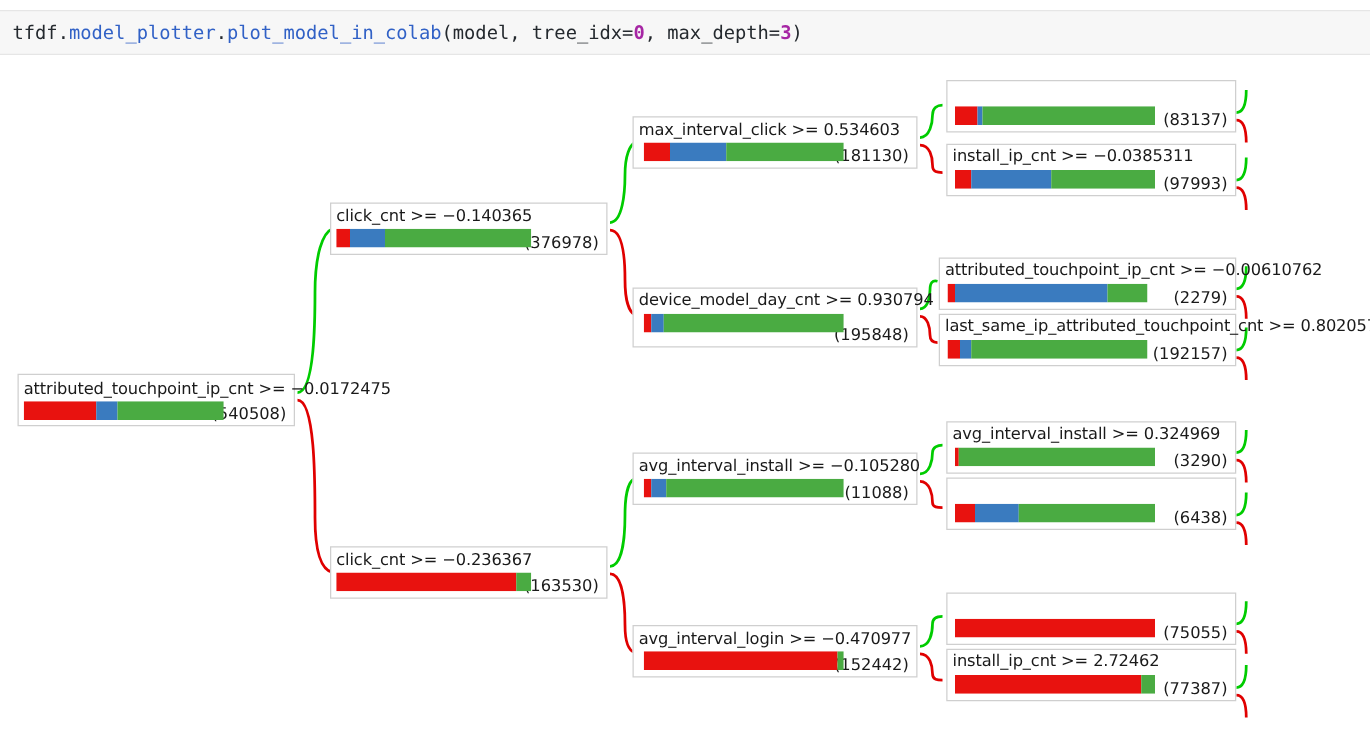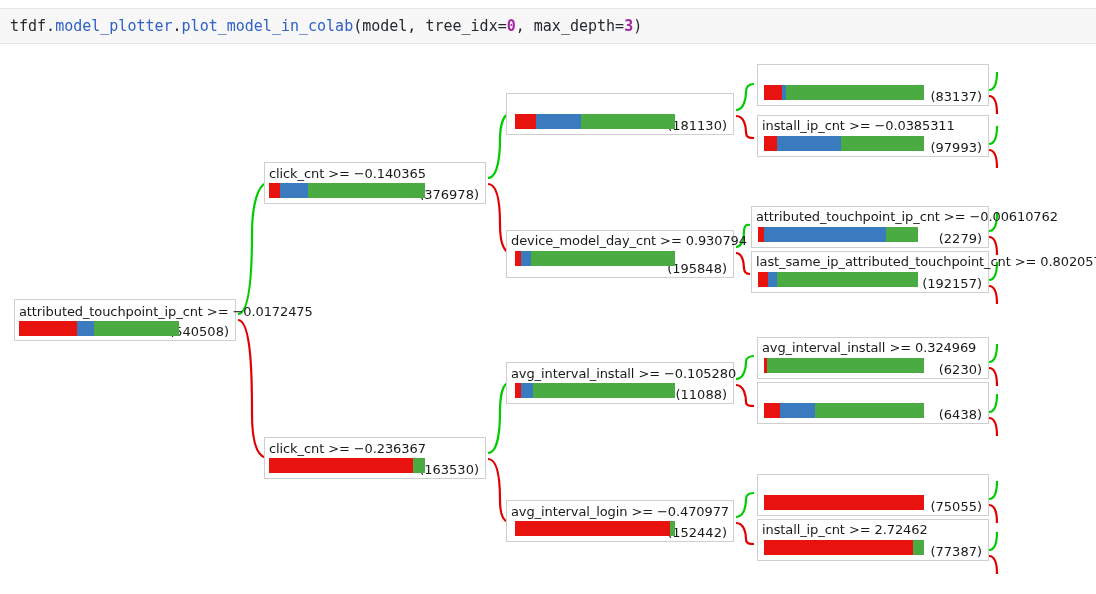--- a/index.html
+++ b/index.html
@@ -138,20 +138,21 @@
       </div>
       <div class="node" style="left: 264px; top: 393px; width: 222px; height: 42px;">
         <div class="node-label" style="left: 4px; top: 3px;">click_cnt &gt;= −0.236367</div>
         <div class="node-count">(163530)</div>
         <div class="bar" style="left: 4px; top: 20px; width: 156px;">
           <div class="seg-r" style="width: 92%;"></div>
           <div class="seg-g" style="width: 8%;"></div>
         </div>
       </div>
       <div class="node" style="left: 506px; top: 49px; width: 228px; height: 42px;">
+        <div class="node-label" style="left: 4px; top: 3px;">max_interval_click &gt;= 0.534603</div>
         <div class="node-count">(181130)</div>
         <div class="bar" style="left: 8px; top: 20px; width: 160px;">
           <div class="seg-r" style="width: 13%;"></div>
           <div class="seg-b" style="width: 28%;"></div>
           <div class="seg-g" style="width: 59%;"></div>
         </div>
       </div>
       <div class="node" style="left: 506px; top: 186px; width: 228px; height: 48px;">
         <div class="node-label" style="left: 4px; top: 2px;">device_model_day_cnt &gt;= 0.930794</div>
         <div class="node-count">(195848)</div>
@@ -208,21 +209,21 @@
         <div class="node-label" style="left: 4px; top: 2px;">last_same_ip_attributed_touchpoint_cnt &gt;= 0.802057</div>
         <div class="node-count">(192157)</div>
         <div class="bar" style="left: 6px; top: 20px; width: 160px;">
           <div class="seg-r" style="width: 6%;"></div>
           <div class="seg-b" style="width: 6%;"></div>
           <div class="seg-g" style="width: 88%;"></div>
         </div>
       </div>
       <div class="node" style="left: 757px; top: 293px; width: 232px; height: 42px;">
         <div class="node-label" style="left: 4px; top: 2px;">avg_interval_install &gt;= 0.324969</div>
-        <div class="node-count">(6230)</div>
+        <div class="node-count">(3290)</div>
         <div class="bar" style="left: 6px; top: 20px; width: 160px;">
           <div class="seg-r" style="width: 2%;"></div>
           <div class="seg-g" style="width: 98%;"></div>
         </div>
       </div>
       <div class="node" style="left: 757px; top: 338px; width: 232px; height: 42px;">
         <div class="node-count">(6438)</div>
         <div class="bar" style="left: 6px; top: 20px; width: 160px;">
           <div class="seg-r" style="width: 10%;"></div>
           <div class="seg-b" style="width: 22%;"></div>

